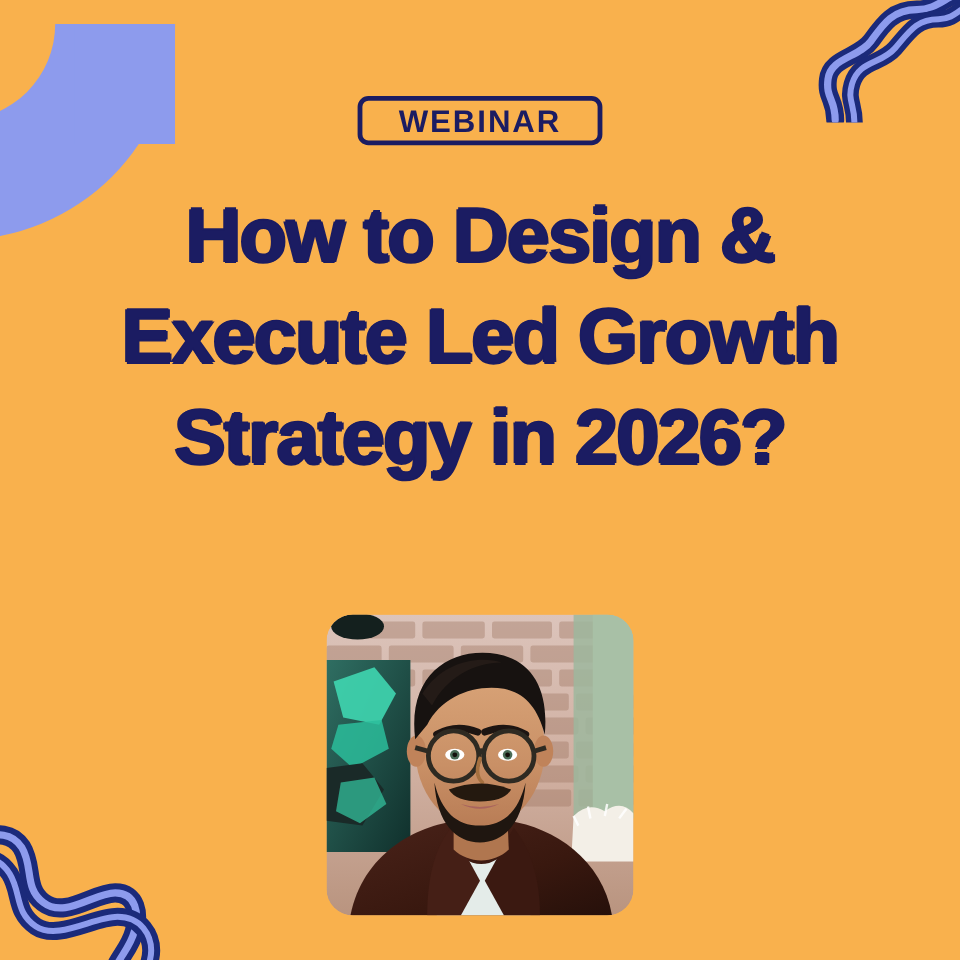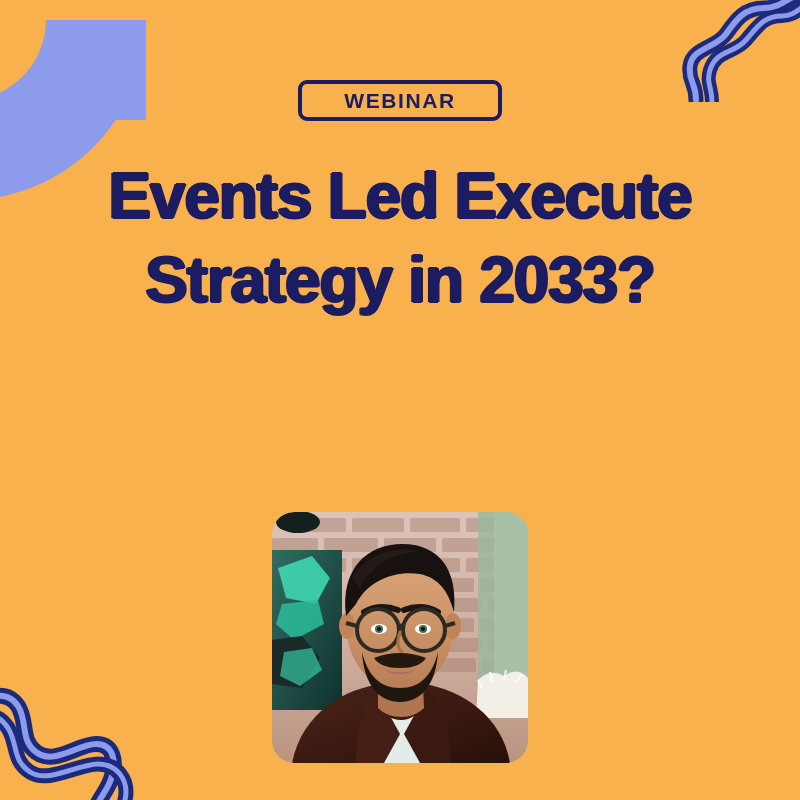--- a/index.html
+++ b/index.html
@@ -50,21 +50,21 @@
     box-sizing: border-box;
     border: 4px solid #1b1c62;
     border-radius: 9px;
     display: flex;
     align-items: center;
     justify-content: center;
     background: transparent;
   }
   #webinar-badge-label {
     color: #1b1c62;
-    font-size: 21px;
+    font-size: 26px;
     font-weight: bold;
     letter-spacing: 1.6px;
     line-height: 1;
     font-family: "Liberation Sans", sans-serif;
   }
 
   
   #headline {
     position: absolute;
     left: 40px;
@@ -137,22 +137,23 @@
         <path d="M-14 78 C 8 74, 14 76, 22 88 C 32 104, 26 120, 44 132 C 62 144, 92 124, 112 124 C 132 124, 140 140, 140 152 C 140 164, 134 170, 134 180" stroke="#8d9bed" stroke-width="5"></path>
       </g>
     </svg>
   </div>
 
   <div id="webinar-badge">
     <span id="webinar-badge-label">WEBINAR</span>
   </div>
 
   <div id="headline">
-    <span class="line">Events Led Execute</span>
-    <span class="line">Strategy in 2033?</span>
+    <span class="line">How to Design &amp;</span>
+    <span class="line">Execute Led Growth</span>
+    <span class="line">Strategy in 2026?</span>
   </div>
 
   <div id="speaker-photo">
     <svg viewBox="0 0 256 251" xmlns="http://www.w3.org/2000/svg">
       <defs>
         <linearGradient id="brickGrad" x1="0" y1="0" x2="0" y2="1">
           <stop offset="0%" stop-color="#dcc4bb"></stop>
           <stop offset="55%" stop-color="#cfae9f"></stop>
           <stop offset="100%" stop-color="#b9947f"></stop>
         </linearGradient>

